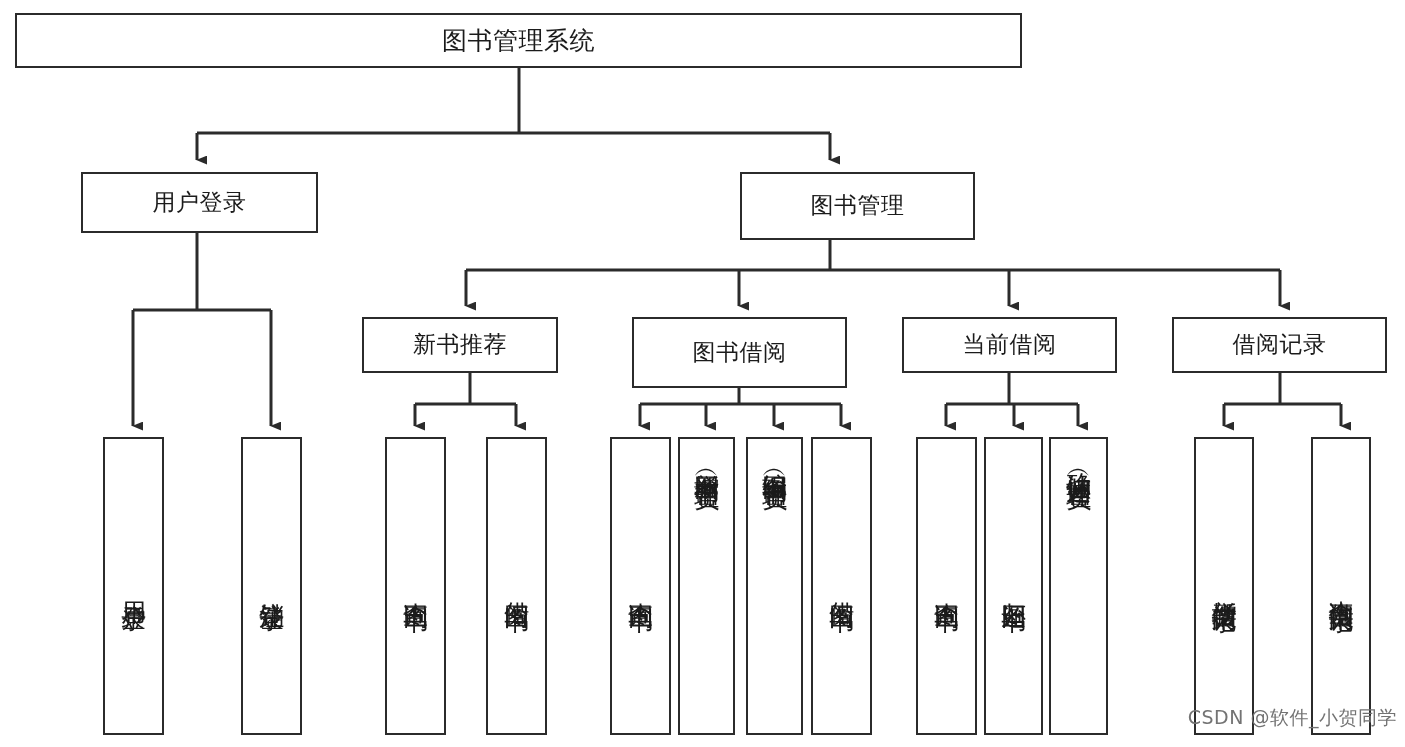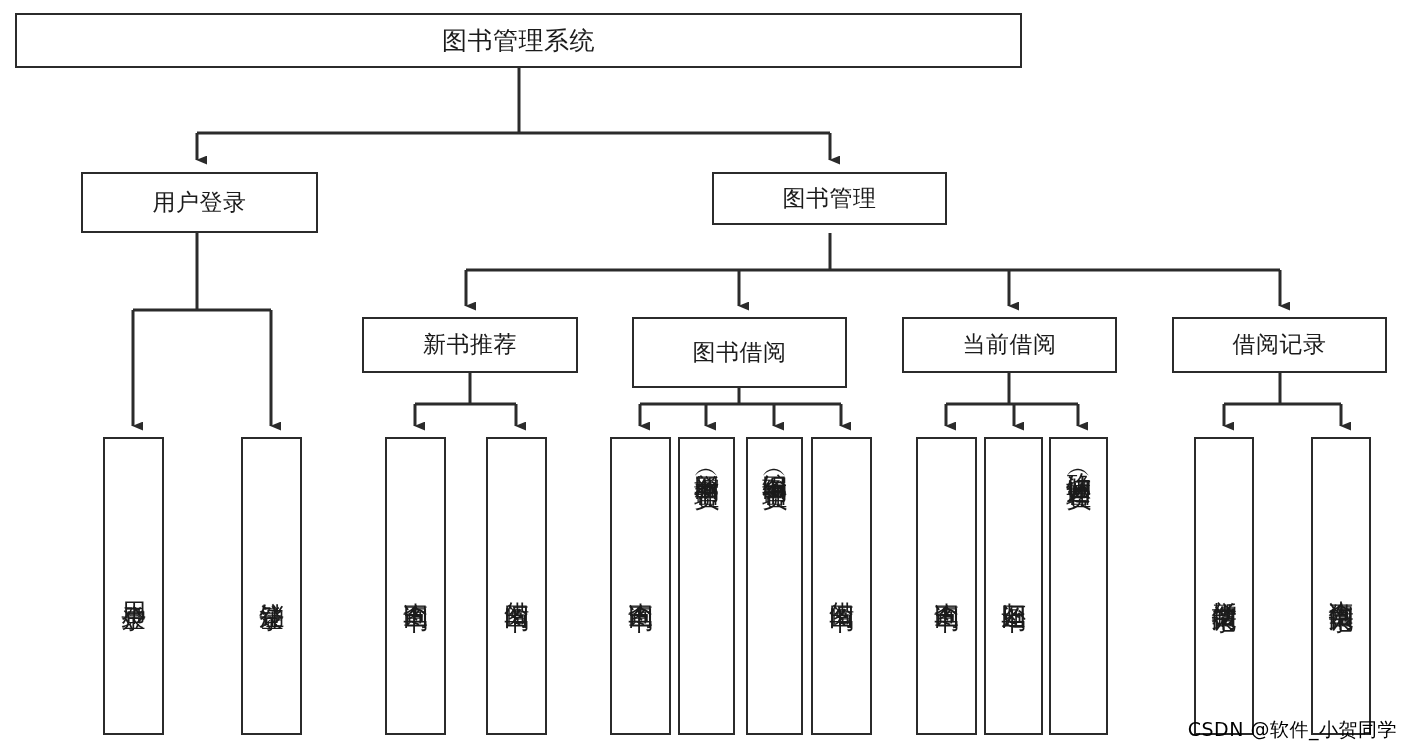--- a/index.html
+++ b/index.html
@@ -61,23 +61,23 @@
   .node.vert.centered {
     align-items: center;
     padding-top: 0;
   }
   #root-node .label {
     font-size: 25px;
   }
   .watermark {
     position: absolute;
     right: 8px;
-    bottom: 4px;
+    bottom: 16px;
     font-size: 19px;
-    color: #000000;
+    color: #737373;
     white-space: nowrap;
     letter-spacing: 0.5px;
     margin-top: 36px;
   }
 </style>
 </head>
 <body>
 
 <div id="canvas">
 
@@ -132,25 +132,25 @@
   </svg>
 
   <div class="node horiz" id="root-node" style="left:15px; top:13px; width:1007px; height:55px;">
     <span class="label">图书管理系统</span>
   </div>
 
   <div class="node horiz" style="left:81px; top:172px; width:237px; height:61px;">
     <span class="label">用户登录</span>
   </div>
 
-  <div class="node horiz" style="left:712px; top:172px; width:235px; height:53px;">
+  <div class="node horiz" style="left:740px; top:172px; width:235px; height:68px;">
     <span class="label">图书管理</span>
   </div>
 
-  <div class="node horiz" style="left:362px; top:317px; width:216px; height:56px;">
+  <div class="node horiz" style="left:362px; top:317px; width:196px; height:56px;">
     <span class="label">新书推荐</span>
   </div>
 
   <div class="node horiz" style="left:632px; top:317px; width:215px; height:71px;">
     <span class="label">图书借阅</span>
   </div>
 
   <div class="node horiz" style="left:1172px; top:317px; width:215px; height:56px;">
     <span class="label">借阅记录</span>
   </div>

